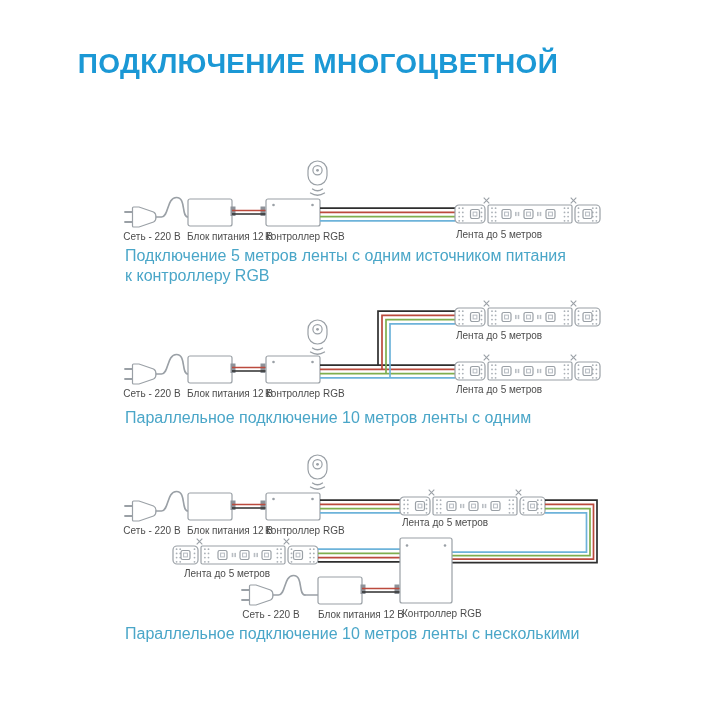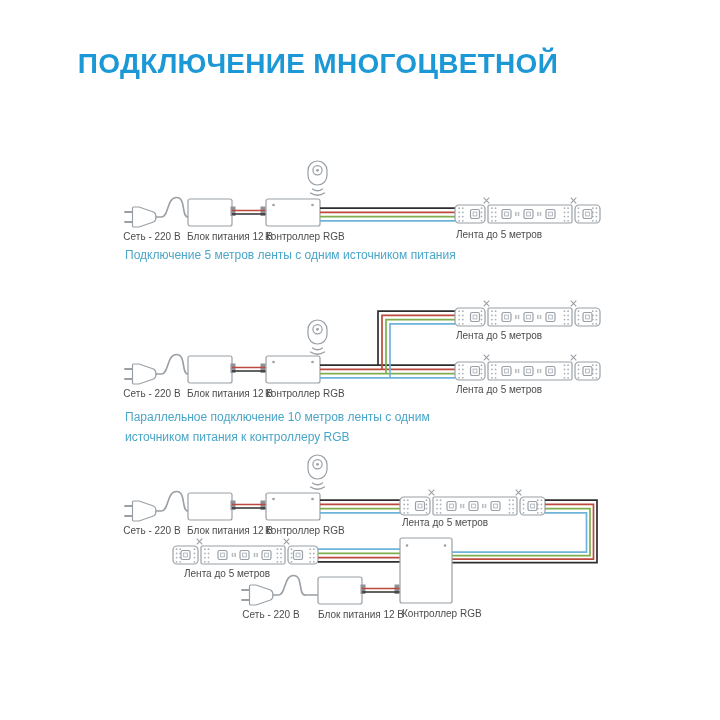--- a/index.html
+++ b/index.html
@@ -4,21 +4,21 @@
 <style>
   html,body{margin:0;padding:0;background:#ffffff;}
   .canvas{
     position:relative;width:720px;height:720px;background:#ffffff;
     overflow:hidden;font-family:"Liberation Sans",sans-serif;
   }
   .title{
     position:absolute;left:0;top:46px;width:636px;text-align:center;
     font-weight:bold;font-size:28px;line-height:35px;letter-spacing:.3px;
   }
-  .caption{position:absolute;font-size:12px;line-height:19.5px;font-weight:normal;}
+  .caption{position:absolute;font-size:16px;line-height:19.5px;font-weight:normal;}
   .art{position:absolute;left:0;top:0;}
   .lbl{position:absolute;font-size:10px;line-height:11px;white-space:nowrap;}
   .lbl.c{transform:translateX(-50%);}
   
   .seg{fill:#ffffff;stroke:#9aa0a6;stroke-width:1.2;}
   .chip-inner{fill:none;stroke:#b4bac0;stroke-width:1;}
   .pads{fill:#aab0b6;}
   .res{fill:#b9bec3;}
   .xmark{fill:none;stroke:#9aa0a6;stroke-width:1.1;}
   .cord{fill:none;stroke:#9aa0a6;stroke-width:1.6;stroke-linecap:round;}
@@ -217,22 +217,23 @@
     <div class="lbl" style="left:402px;top:517px">Лента до 5 метров</div>
     <div class="lbl" style="left:184px;top:568px">Лента до 5 метров</div>
     <div class="lbl c" style="left:271px;top:609px">Сеть - 220 В</div>
     <div class="lbl" style="left:318px;top:609px">Блок питания 12 В</div>
     <div class="lbl" style="left:402px;top:608px">Контроллер RGB</div>
   </div>
 
   <div style="color: rgb(74, 166, 200);">
     <div class="caption" style="left:125px;top:246px">
       <div>Подключение 5 метров ленты с одним источником питания</div>
+      <div>к контроллеру RGB</div>
     </div>
     <div class="caption" style="left:125px;top:408px">
       <div>Параллельное подключение 10 метров ленты с одним</div>
-      <div>источником питания к контроллеру RGB</div>
     </div>
     <div class="caption" style="left:125px;top:624px">
+      <div>Параллельное подключение 10 метров ленты с несколькими</div>
     </div>
   </div>
 
 </div>
 
 </body></html>

